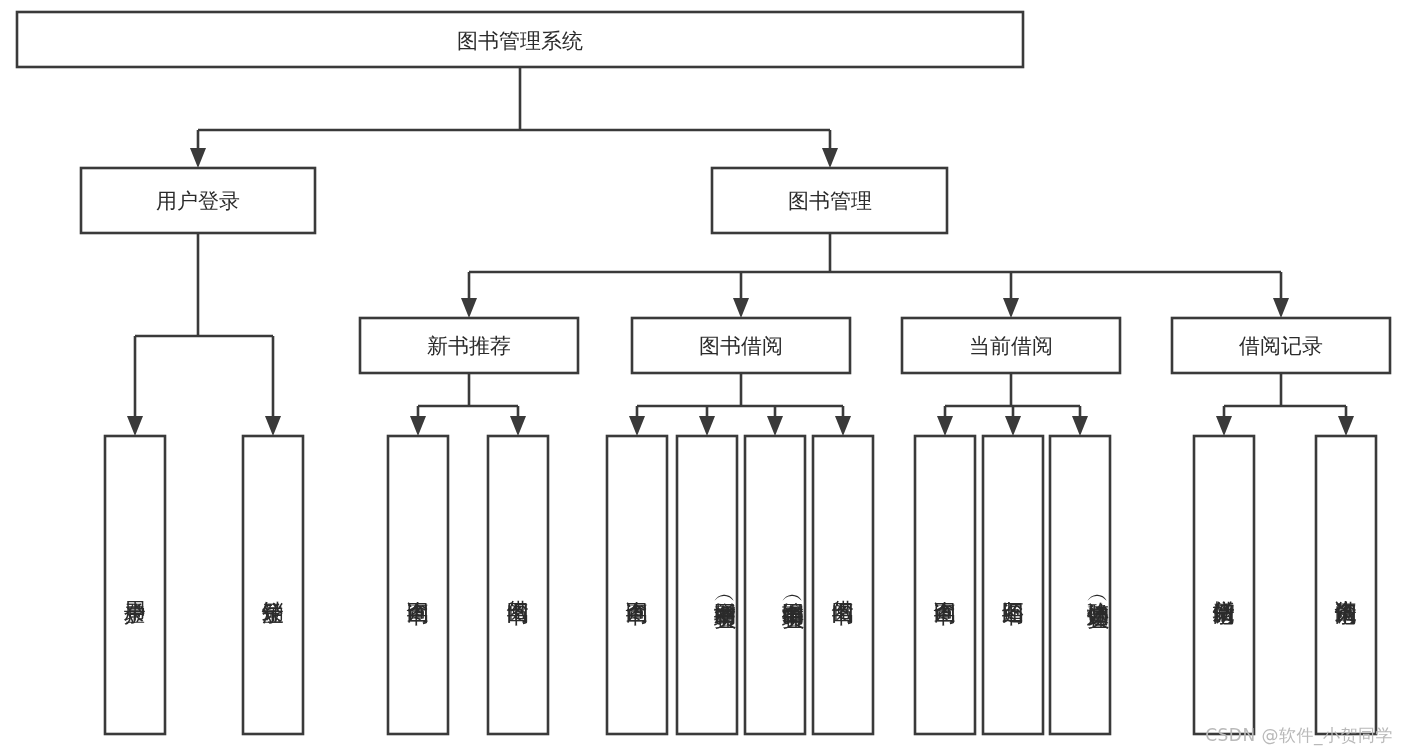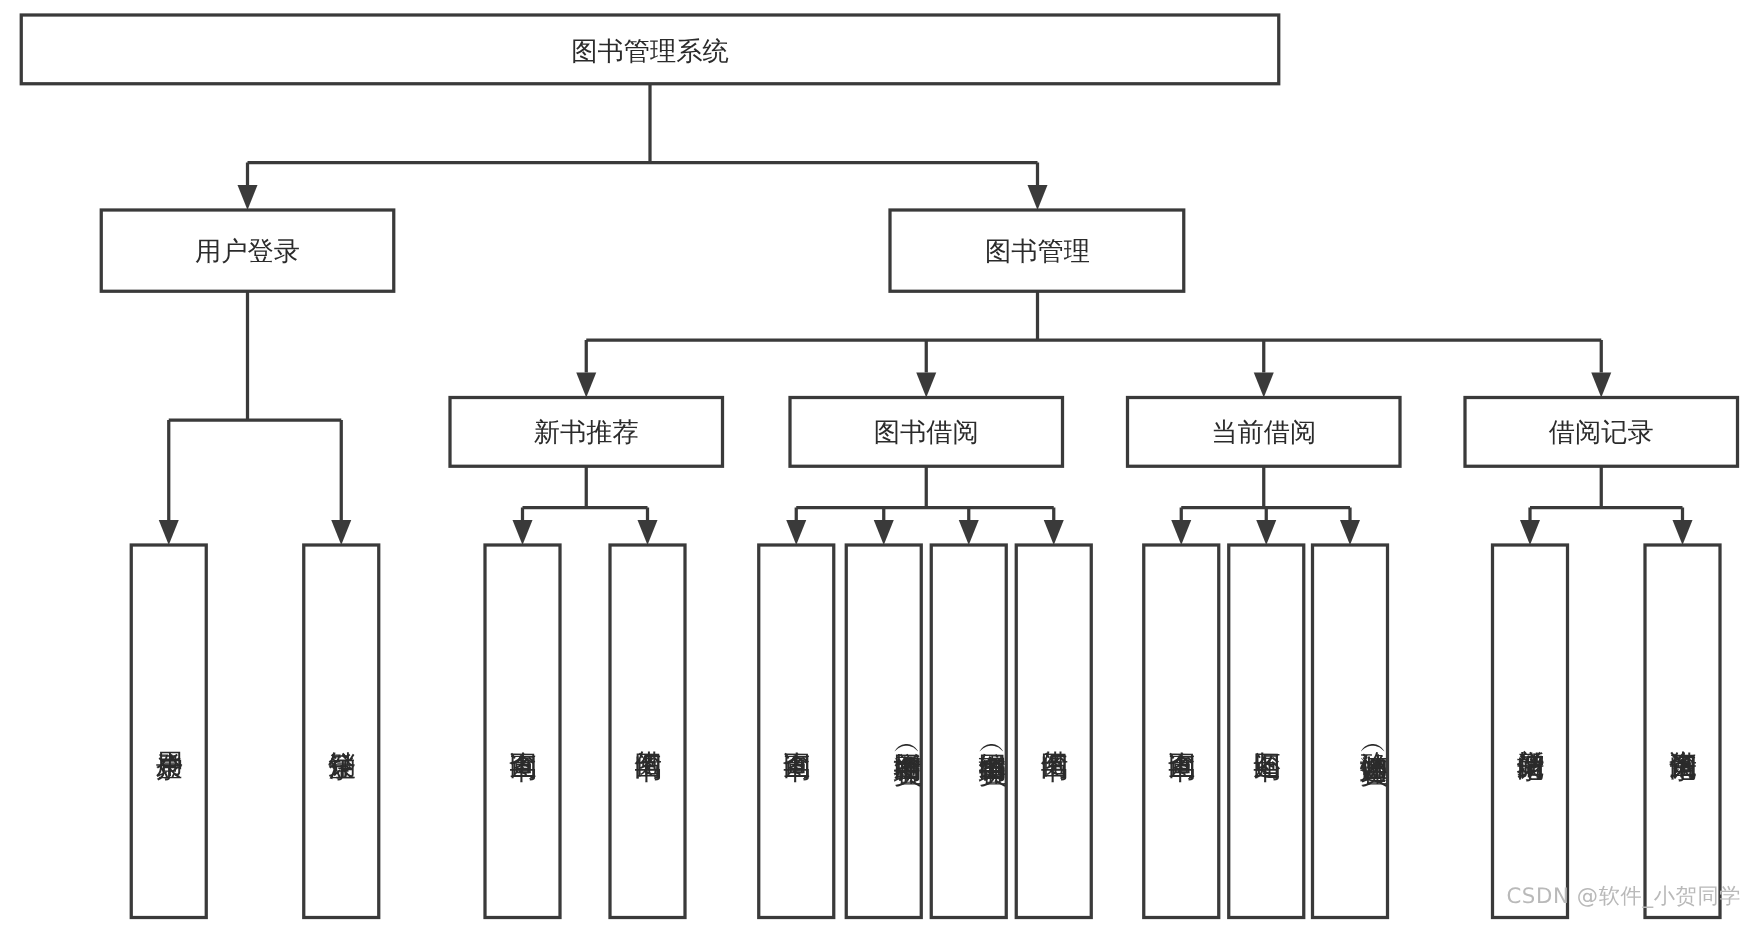--- a/index.html
+++ b/index.html
@@ -57,21 +57,21 @@
     font-size: 22px;
     line-height: 1.06;
     letter-spacing: 1px;
     white-space: nowrap;
     pointer-events: none;
     text-align: center;
   }
   .watermark {
     position: absolute;
     right: 12px;
-    bottom: 19px;
+    bottom: 0;
     color: #b9b9b9;
     font-family: "DejaVu Sans", "Liberation Sans", sans-serif;
     font-size: 17px;
     letter-spacing: 0.5px;
     white-space: nowrap;
   }
 </style>
 </head>
 <body>
 

